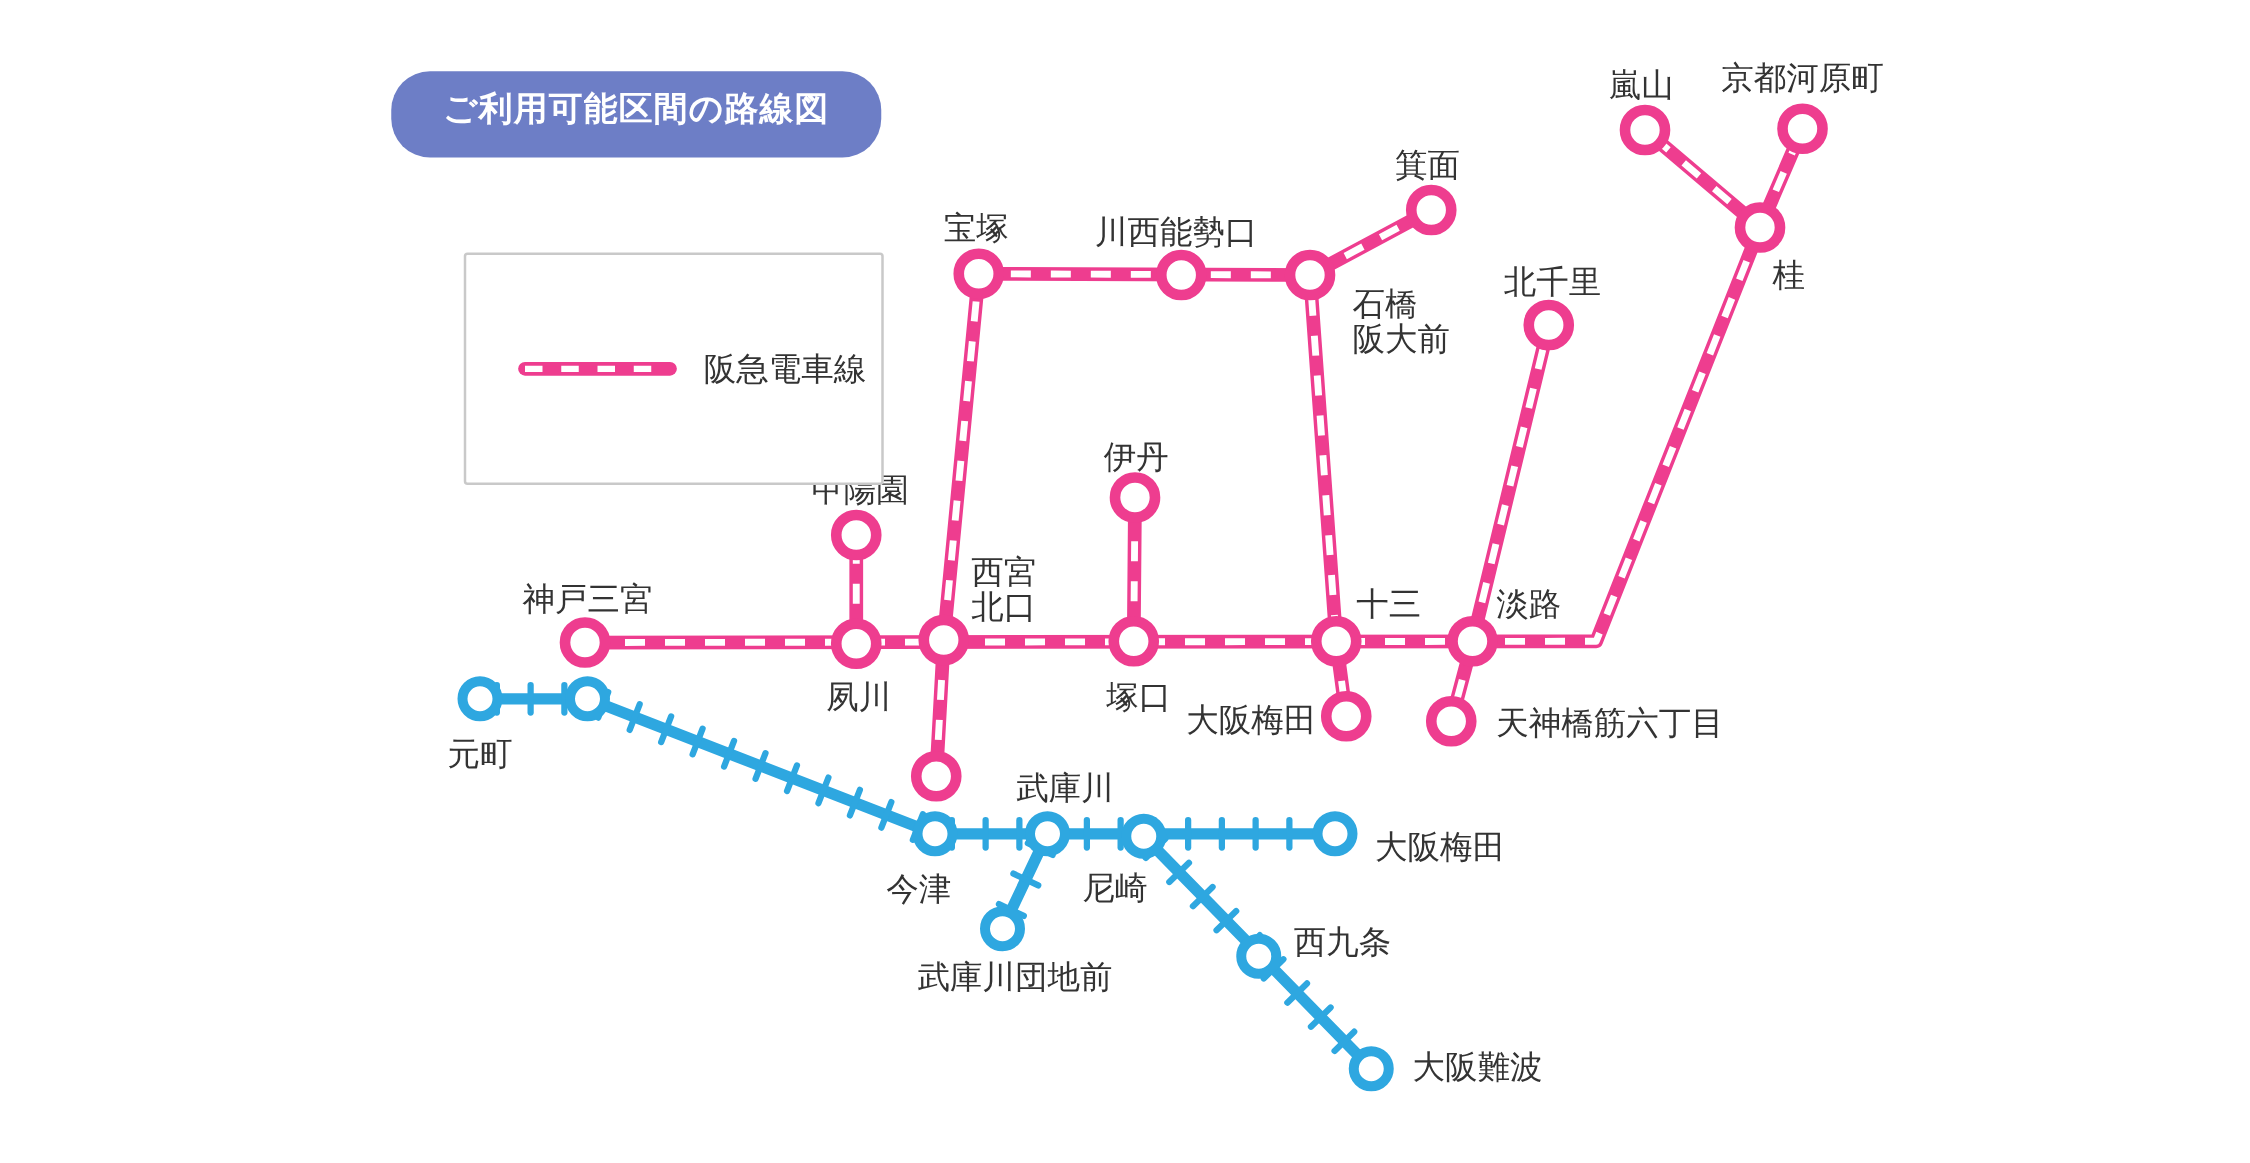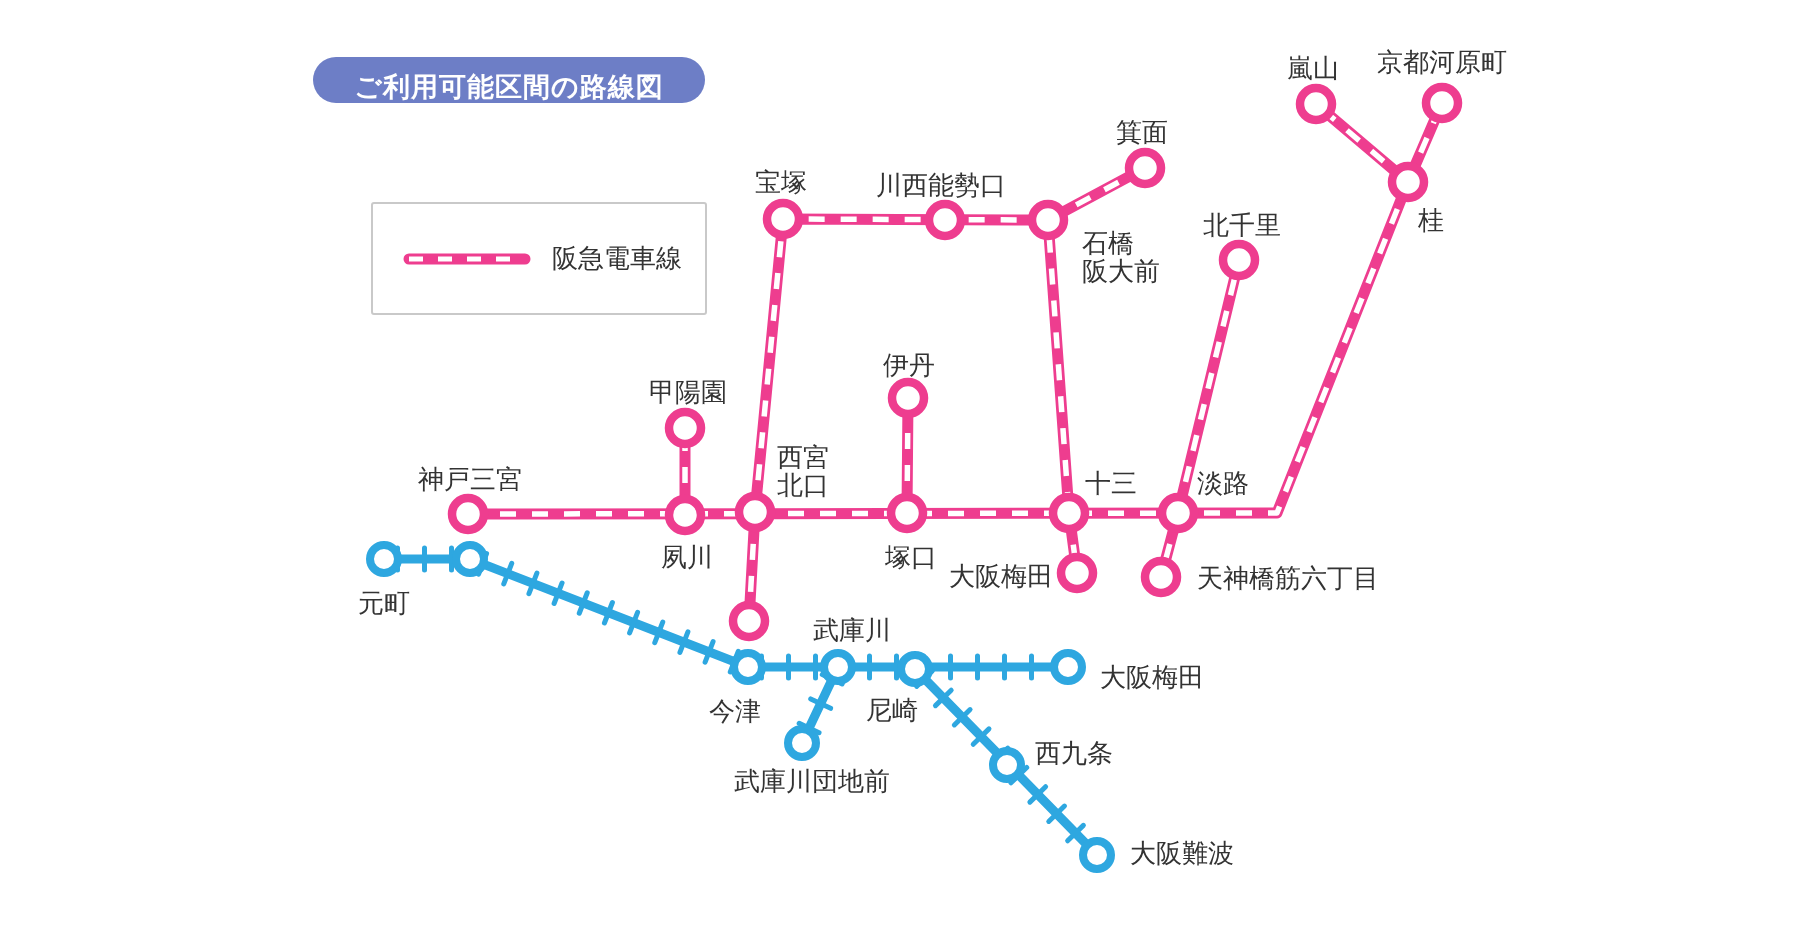--- a/index.html
+++ b/index.html
@@ -12,45 +12,45 @@
     overflow: hidden;
   }
   #map {
     position: absolute;
     left: 0; top: 0;
     width: 1800px; height: 930px;
   }
   .badge {
     position: absolute;
     left: 313px; top: 57px;
-    width: 392px; height: 46px;
+    width: 392px; height: 69px;
     border-radius: 31px;
     background: #6d7ec6;
     color: #ffffff;
     font-size: 27px;
     font-weight: bold;
     letter-spacing: 1px;
     line-height: 61px;
     text-align: center;
     z-index: 3;
   }
   .legend {
     position: absolute;
     left: 371px; top: 202px;
-    width: 336px; height: 113px;
+    width: 336px; height: 186px;
     background: #ffffff;
     border: 2px solid #c9c9c9;
     border-radius: 3px;
     box-sizing: border-box;
     z-index: 3;
     display: flex;
     flex-direction: column;
     justify-content: center;
     gap: 30px;
-    padding-left: 29px;
+    padding-left: 40px;
   }
   .legend-row {
     display: flex;
     align-items: center;
     gap: 20px;
   }
   .legend-row svg.swatch { width: 130px; height: 16px; display: block; }
   .legend-label {
     font-size: 26px;
     color: #333333;

